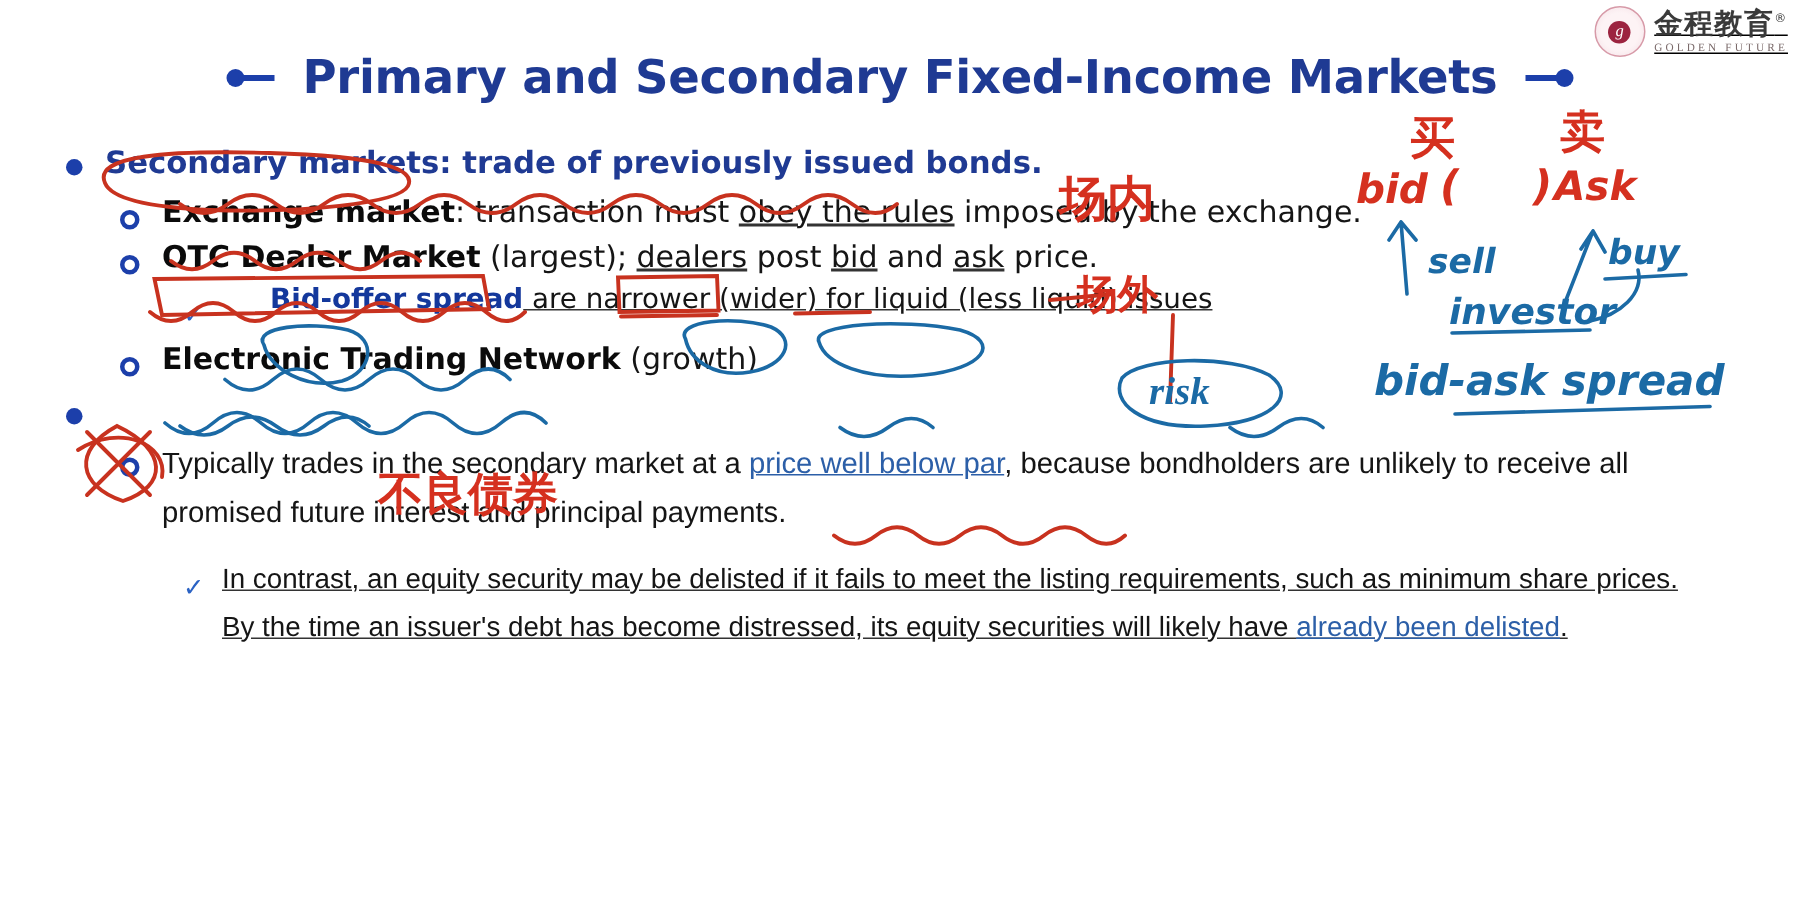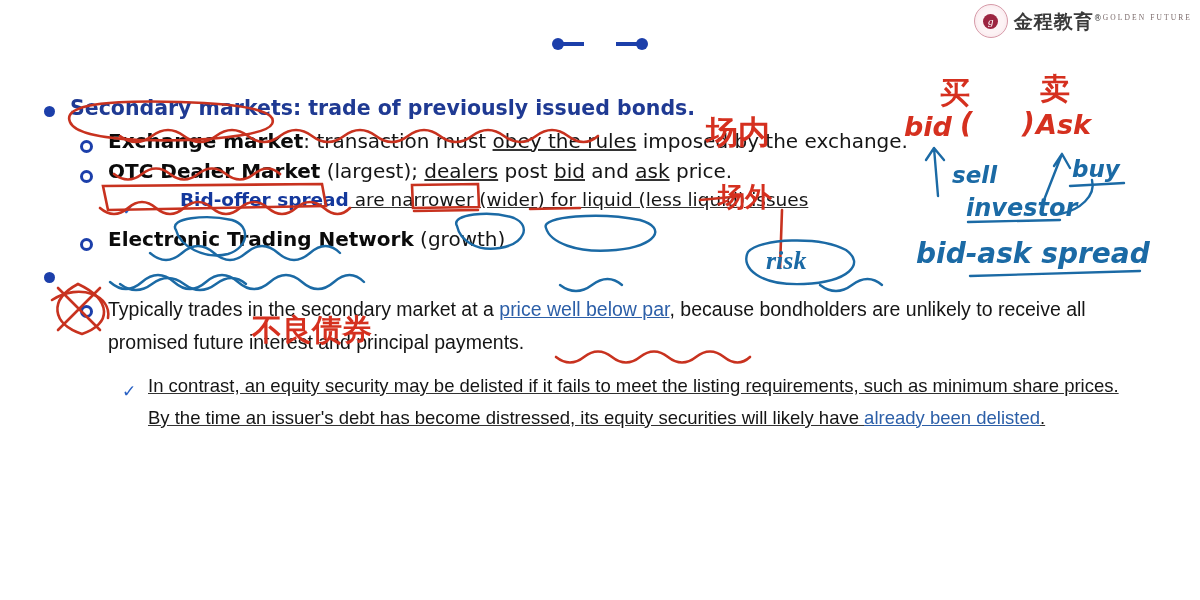--- a/index.html
+++ b/index.html
@@ -57,21 +57,21 @@
     position: absolute;
     left: 0; top: 0; right: 0; bottom: 0;
     display: flex; align-items: center; justify-content: center;
     color: #ffffff;
     font-size: 11px;
     font-style: italic;
     font-family: "Liberation Serif", serif;
     z-index: 2;
     line-height: 1;
   }
-  .logo-text { display: flex; flex-direction: row; line-height: 1; }
+  .logo-text { display: flex; flex-direction: column; line-height: 1; text-decoration: underline; }
   .logo-cn {
     font-size: 19px;
     font-weight: bold;
     color: #3a3a3a;
     letter-spacing: 1px;
     position: relative;
     font-family: "DejaVu Sans", sans-serif;
   }
   .logo-cn sup {
     font-size: 8px;
@@ -202,20 +202,21 @@
       <span class="g">g</span>
     </div>
     <div class="logo-text">
       <div class="logo-cn"><span>金程教育</span><sup>®</sup></div>
       <div class="logo-en">GOLDEN FUTURE</div>
     </div>
   </div>
 
   <div class="title-row">
     <span class="arrow arrow-left"><b></b><i></i></span>
+    <span class="title-text">Primary and Secondary Fixed-Income Markets</span>
     <span class="arrow arrow-right"><i></i><b></b></span>
   </div>
 
   <div class="content">
 
     <div class="row r1">
       <span class="bullet-l1">
           <span class="dot"></span>
         </span>
       <span class="l1-text">Secondary markets: trade of previously issued bonds.</span>

